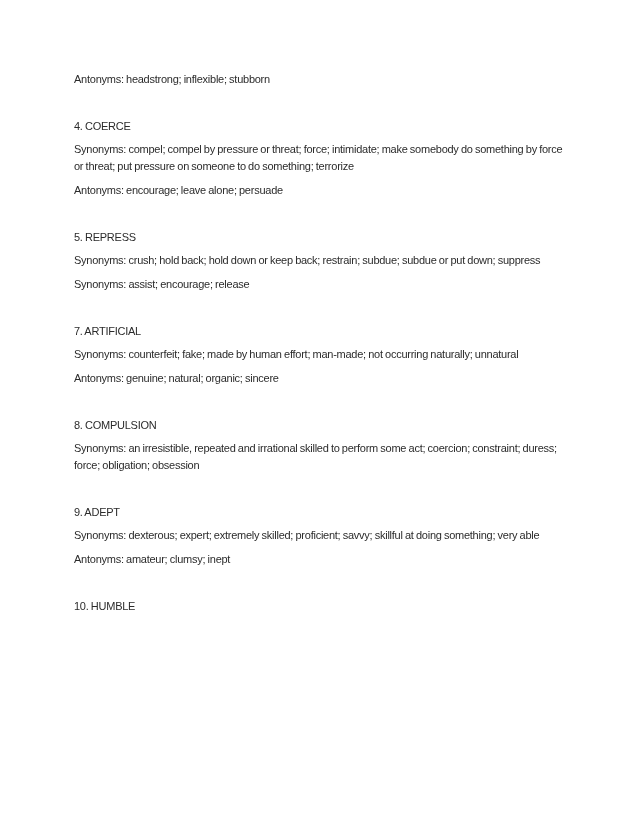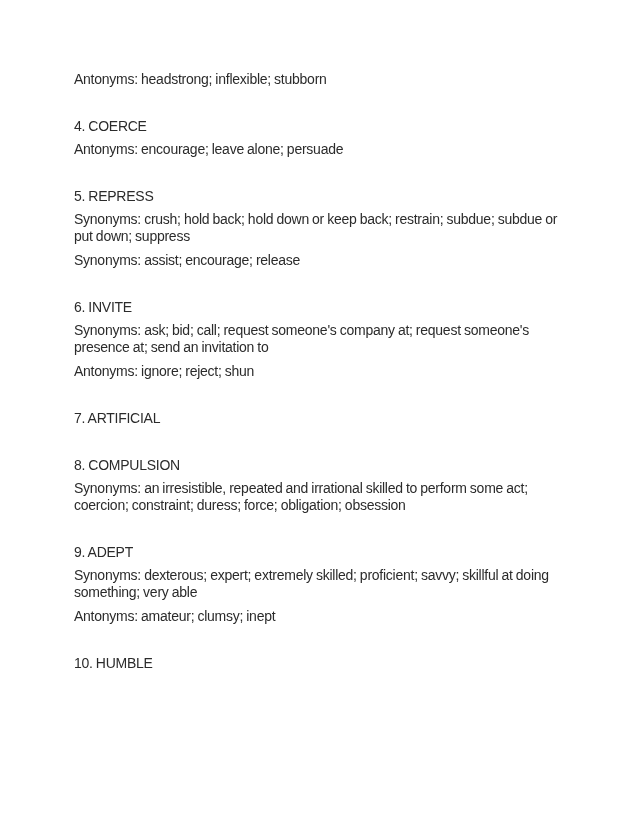--- a/index.html
+++ b/index.html
@@ -5,57 +5,55 @@
   * { margin: 0; padding: 0; box-sizing: border-box; }
   html, body { background: #ffffff; }
   .page {
     position: relative;
     width: 638px;
     height: 826px;
     background: #ffffff;
     overflow: hidden;
     font-family: "Liberation Sans", sans-serif;
     color: #2b2b2b;
-    font-size: 14px;
+    font-size: 11px;
     line-height: 17px;
     letter-spacing: -0.25px;
     word-spacing: -0.5px;
     padding: 71px 65px 0 74px;
   }
   .page p { margin: 0 0 7px 0; }
   .intro { margin-bottom: 0; }
   .entry { margin-top: 30px; }
   .entry .title { margin-bottom: 6px; }
 </style>
 </head>
 <body>
 
 <div class="page">
 
   <p class="intro">Antonyms: headstrong; inflexible; stubborn</p>
 
   <div class="entry">
     <p class="title">4. COERCE</p>
+    <p>Synonyms: compel; compel by pressure or threat; force; intimidate; make somebody do something by force or threat; put pressure on someone to do something; terrorize</p>
     <p>Antonyms: encourage; leave alone; persuade</p>
   </div>
 
   <div class="entry">
     <p class="title">5. REPRESS</p>
     <p>Synonyms: crush; hold back; hold down or keep back; restrain; subdue; subdue or put down; suppress</p>
     <p>Synonyms: assist; encourage; release</p>
   </div>
 
-  <div class="entry">
-    <p class="title">6. INVITE</p>
-    <p>Synonyms: ask; bid; call; request someone's company at; request someone's presence at; send an invitation to</p>
-    <p>Antonyms: ignore; reject; shun</p>
-  </div>
 
   <div class="entry">
     <p class="title">7. ARTIFICIAL</p>
+    <p>Synonyms: counterfeit; fake; made by human effort; man-made; not occurring naturally; unnatural</p>
+    <p>Antonyms: genuine; natural; organic; sincere</p>
   </div>
 
   <div class="entry">
     <p class="title">8. COMPULSION</p>
     <p>Synonyms: an irresistible, repeated and irrational skilled to perform some act; coercion; constraint; duress; force; obligation; obsession</p>
   </div>
 
   <div class="entry">
     <p class="title">9. ADEPT</p>
     <p>Synonyms: dexterous; expert; extremely skilled; proficient; savvy; skillful at doing something; very able</p>

